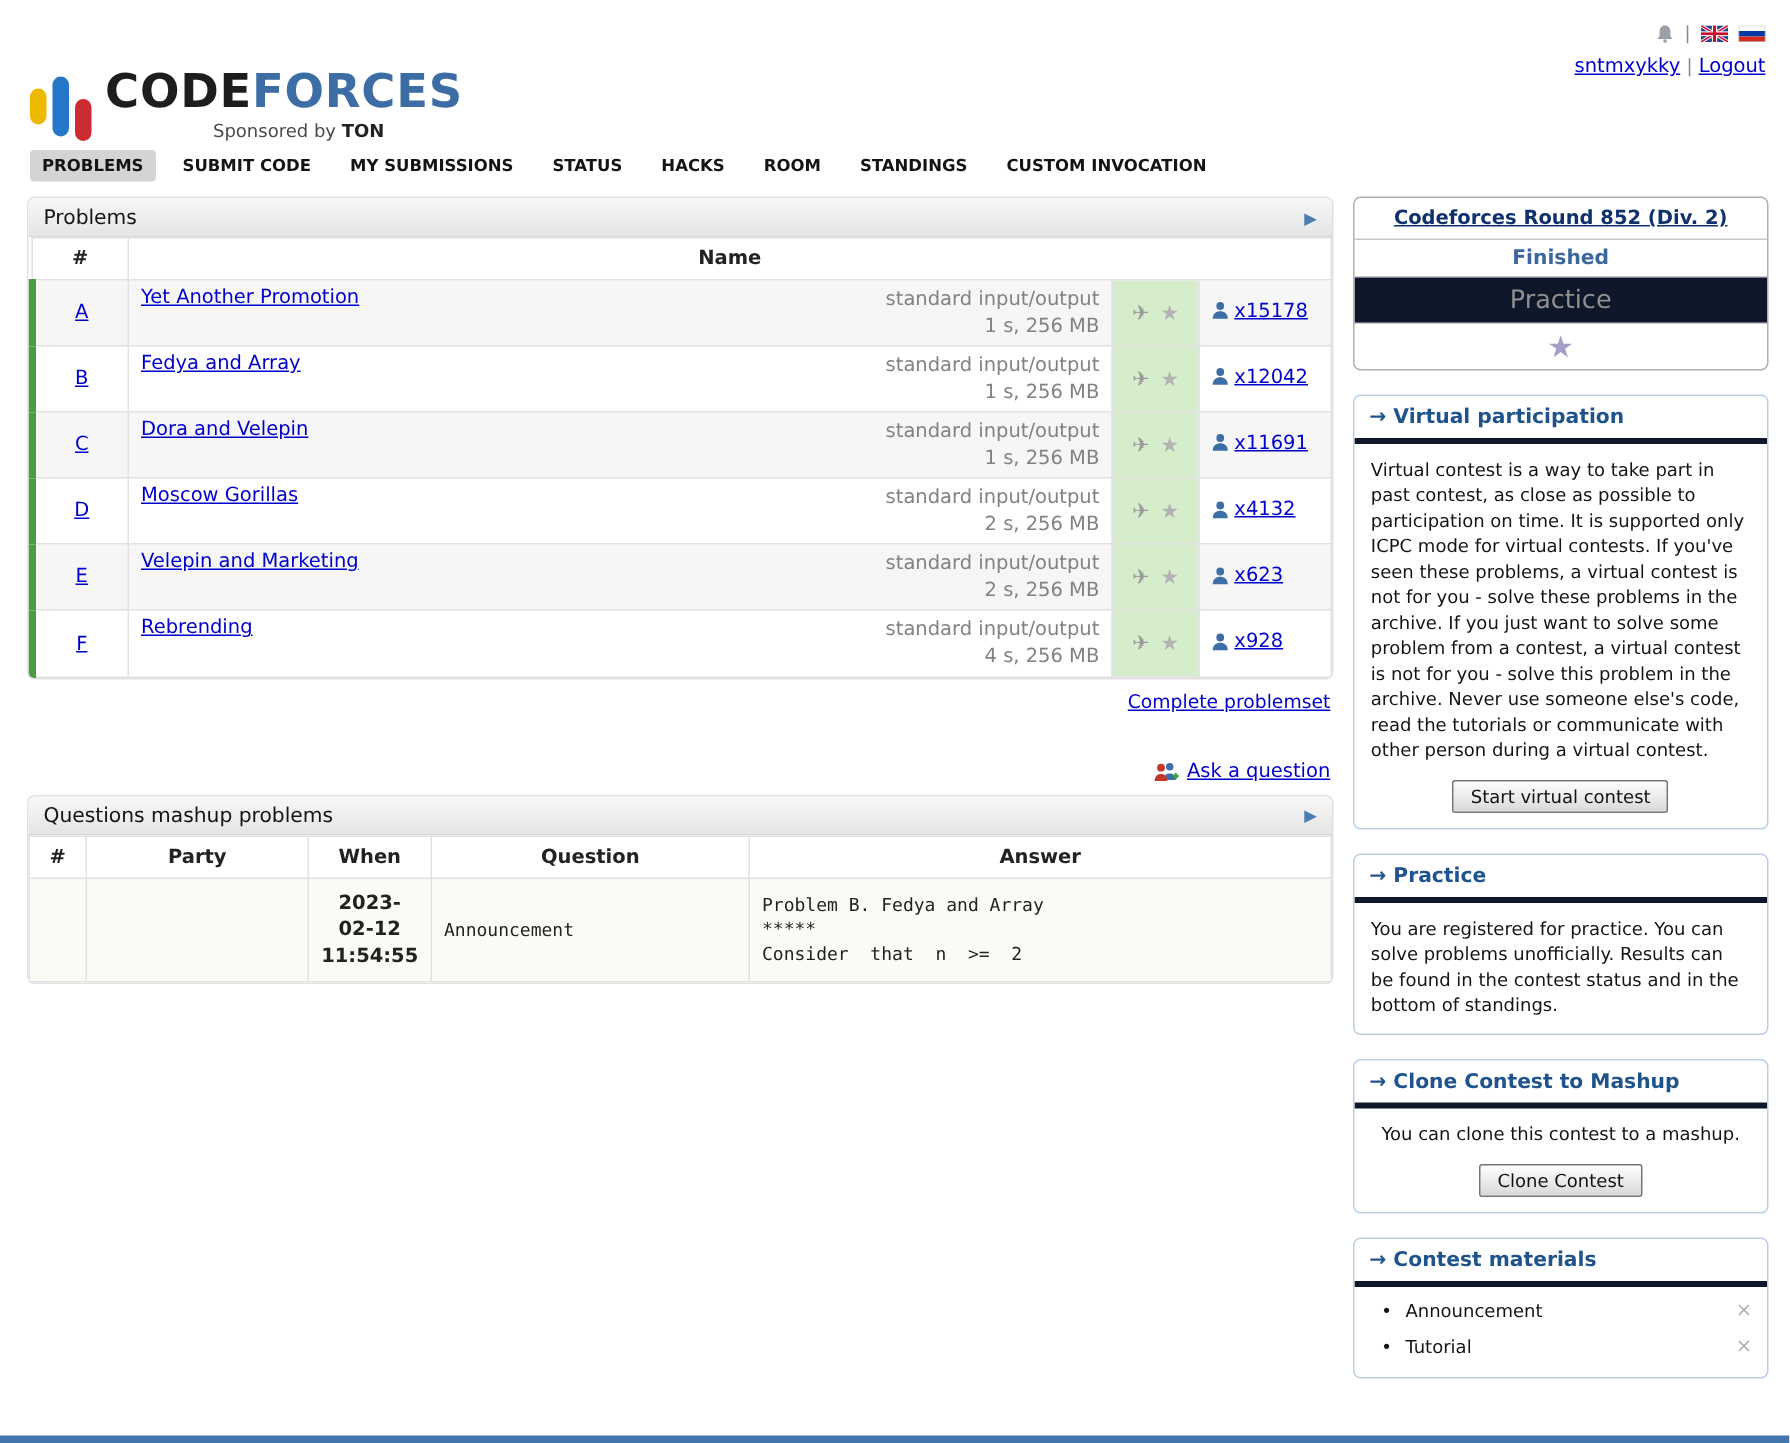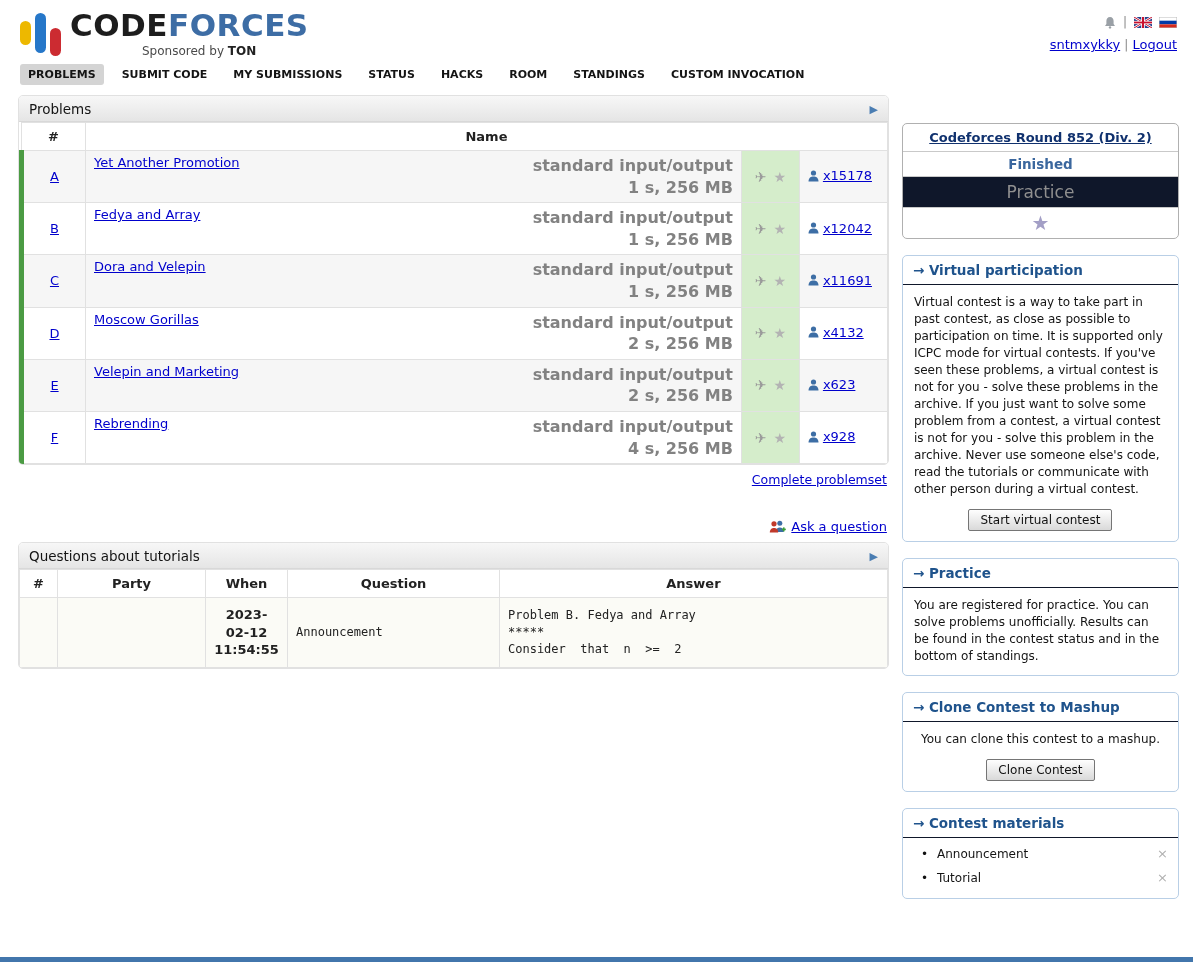--- a/index.html
+++ b/index.html
@@ -7,21 +7,21 @@
   body {
     width:1193px; height:962px; position:relative; overflow:hidden;
     font-family:"DejaVu Sans","Liberation Sans",sans-serif;
     font-size:13px; color:#222;
   }
   a { color:#0000cc; text-decoration:underline; cursor:pointer; }
   .page { padding:6px 14px 0 18px; }
 
   
   .header { display:flex; justify-content:space-between; align-items:flex-start; padding:4px 2px 6px; }
-  .logo { display:flex; align-items:flex-start; text-decoration:none; }
+  .logo { display:flex; align-items:flex-end; text-decoration:none;margin-top:36px; }
   .logo-bars { display:inline-flex; align-items:flex-end; gap:4px; height:46px; margin-right:9px; padding-top:2px; }
   .bar { width:11px; border-radius:6px; display:inline-block; }
   .bar-y { height:24px; background:#edb800; margin-bottom:11px; }
   .bar-b { height:40px; background:#2677c9; margin-bottom:3px; }
   .bar-r { height:28px; background:#cc2b31; margin-bottom:0; }
   .logo-textblock { display:flex; flex-direction:column; }
   .logo-main { font-size:31px; font-weight:bold; letter-spacing:.5px; line-height:1; }
   .logo-code { color:#1d1d1d; }
   .logo-forces { color:#3d6da5; }
   .logo-sub { font-size:12px; color:#4a4a4a; margin-top:3px; padding-left:72px; }
@@ -46,35 +46,35 @@
   .search-icon { position:absolute; left:5px; top:4px; line-height:0; }
 
   
   .subnav { display:flex; gap:10px; align-items:center; padding:0 0 10px 2px; }
   .subnav a { font-size:11px; font-weight:bold; color:#141414; text-decoration:none; text-transform:uppercase; padding:4px 8px; border-radius:3px; white-space:nowrap; }
   .subnav a.active { background:#d4d4d4; }
 
   
   .content { display:flex; gap:13px; align-items:flex-start; }
   .main-col { width:880px; }
-  .side-col { width:280px;margin-top:28px; }
+  .side-col { width:280px; }
 
   
   .box { border:1px solid #e1e1e1; border-radius:5px; overflow:hidden; }
   .box-caption { background:linear-gradient(#f7f7f7,#e5e5e5); border-bottom:1px solid #d8d8d8; padding:5px 10px 4px; font-size:13.5px; color:#141414; display:flex; justify-content:space-between; align-items:center; }
   .caption-arrow { color:#4a7db2; font-size:11px; text-decoration:none; }
 
   
   table.ptable { width:100%; border-collapse:collapse; font-size:13px; }
   .ptable th { border:1px solid #e1e1e1; padding:6px 4px; font-size:13px; background:#fff; }
   .ptable td { border:1px solid #e1e1e1; padding:4px 8px; }
   .ptable tr.odd td { background:#f6f6f6; }
   td.letter-cell { width:64px; text-align:center; border-left:5px solid #4b9b43 !important; }
   td.name-cell .name-wrap { display:flex; justify-content:space-between; }
-  .io { text-align:right; color:#828282; font-size:16px; line-height:1.35;font-weight:bold; }
+  .io { text-align:right; color:#828282; font-size:13px; line-height:1.35; }
   td.icons-cell { width:58px; text-align:center; background:#d5edcb !important; white-space:nowrap; }
   .plane { color:#9a9a9a; font-size:14px; cursor:pointer; margin-right:7px; }
   .star { color:#b3b3b3; font-size:14px; cursor:pointer; }
   td.solved-cell { width:88px; white-space:nowrap; }
   .solved-wrap { display:inline-flex; align-items:center; gap:4px; }
 
   .below-table { text-align:right; margin:7px 2px 0; font-size:12.5px; }
   .ask-row { display:flex; justify-content:flex-end; align-items:center; gap:5px; margin:32px 2px 8px; font-size:13px; }
 
   
@@ -85,21 +85,21 @@
   .q-num { width:38px; }
   .q-party { width:148px; }
   .q-when { width:82px; }
   .q-question { width:212px; }
   .when-cell { font-weight:bold; text-align:center; line-height:1.35; }
   .mono { font-family:"DejaVu Sans Mono","Liberation Mono",monospace; font-size:12px; }
   .answer-text { white-space:pre-wrap; line-height:1.4; }
 
   
   .side-box { border:1px solid #b9cfe6; border-radius:5px; overflow:hidden; margin-bottom:16px; background:#fff; }
-  .side-title { padding:6px 10px; border-bottom:1px solid #0f172a; color:#1f538c; font-weight:bold; font-size:13.5px; }
+  .side-title { padding:6px 10px; border-bottom:4px solid #0f172a; color:#1f538c; font-weight:bold; font-size:13.5px; }
   .side-body { padding:9px 11px; font-size:12px; line-height:1.42; color:#141414; }
   .btn-row { text-align:center; padding:2px 0 10px; }
   .btn { font-size:12px; font-family:inherit; padding:3px 11px; border:1px solid #757575; border-radius:2px; background:linear-gradient(#fefefe,#d9d9d9); cursor:pointer; color:#111; }
 
   .contest-box { border:1px solid #b0b0b0; border-radius:5px; overflow:hidden; margin-bottom:16px; }
   .contest-row { border-bottom:1px solid #c9c9c9; text-align:center; }
   .contest-row:last-child { border-bottom:none; }
   .contest-title { padding:6px 6px; font-weight:bold; font-size:13px; }
   .contest-title a { color:#10316e; }
   .contest-status { padding:4px; font-weight:bold; color:#3b679e; font-size:13.5px; }
@@ -365,21 +365,21 @@
           <circle cx="5" cy="4.8" r="2.6" fill="#c0392b"></circle>
           <path d="M0.8 13.6 C0.8 10.2 2.9 9 5 9 C7.1 9 9.2 10.2 9.2 13.6 Z" fill="#c0392b"></path>
           <rect x="12.8" y="9.6" width="4" height="1.6" fill="#3a9e3a"></rect>
           <rect x="14" y="8.4" width="1.6" height="4" fill="#3a9e3a"></rect>
         </svg>
         <a>Ask a question</a>
       </div>
 
       <div class="box questions-box">
         <div class="box-caption">
-          <span>Questions about tutorials</span>
+          <span>Questions mashup problems</span>
           <a class="caption-arrow">▶</a>
         </div>
         <table class="qtable">
           <tbody>
               <tr>
             <th class="q-num">#</th>
             <th class="q-party">Party</th>
             <th class="q-when">When</th>
             <th class="q-question">Question</th>
             <th>Answer</th>

